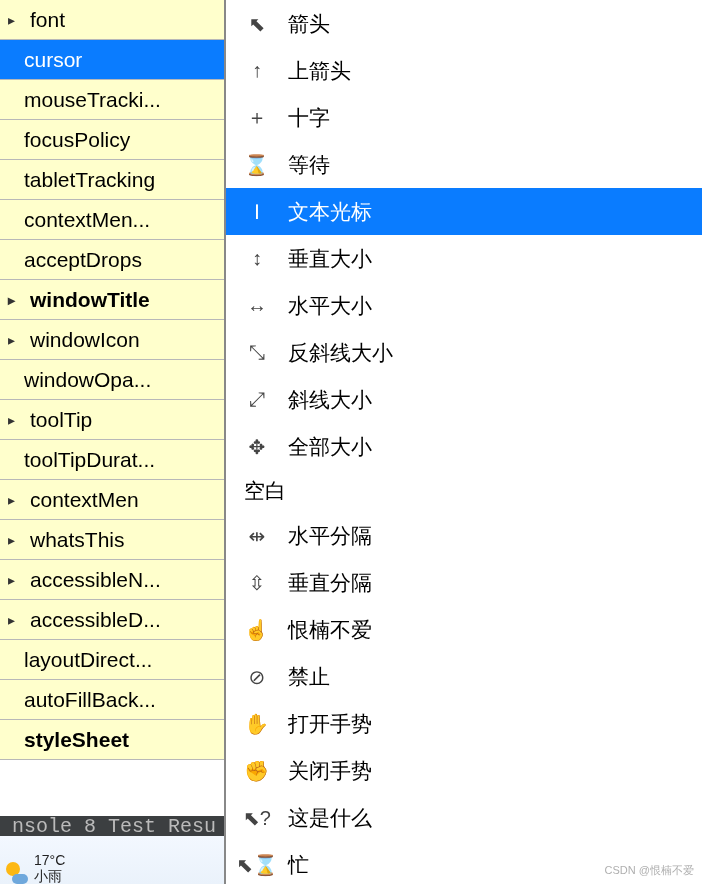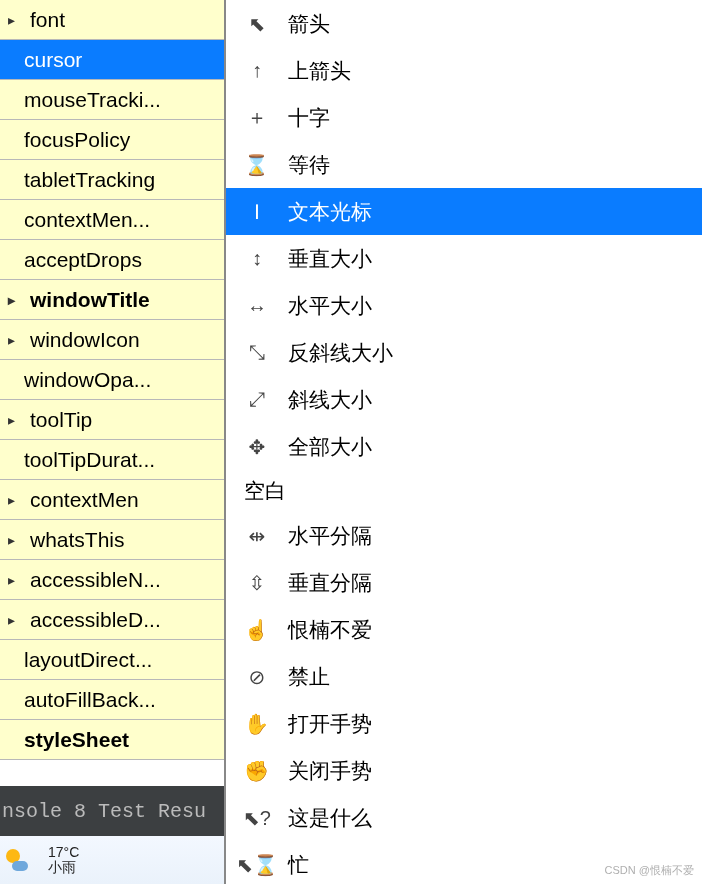--- a/index.html
+++ b/index.html
@@ -47,37 +47,37 @@
     .prop-row .arrow {
       width: 22px;
       display: inline-block;
       font-size: 14px;
       color: #333;
     }
     .prop-row.bold { font-weight: bold; }
     .console-bar {
       background: #3c3f41;
       color: #bbb;
-      height: 50px;
+      height: 20px;
       display: flex;
       align-items: center;
       font-family: "Courier New", monospace;
       font-size: 20px;
-      padding-left: 2px;
+      padding-left: 12px;
       overflow: hidden;
       white-space: nowrap;
     }
     .weather-bar {
       height: 48px;
       display: flex;
-      align-items: center;
+      align-items: flex-end;
       padding-left: 6px;
       background: linear-gradient(#f3f8ff, #eaf2fb);
       font-size: 14px;
-      gap: 20px;
+      gap: 6px;
     }
     .weather-icon {
       width: 22px; height: 22px;
       position: relative;
     }
     .weather-icon::before {
       content: "";
       position: absolute;
       width: 14px; height: 14px;
       background: #fdb813;

